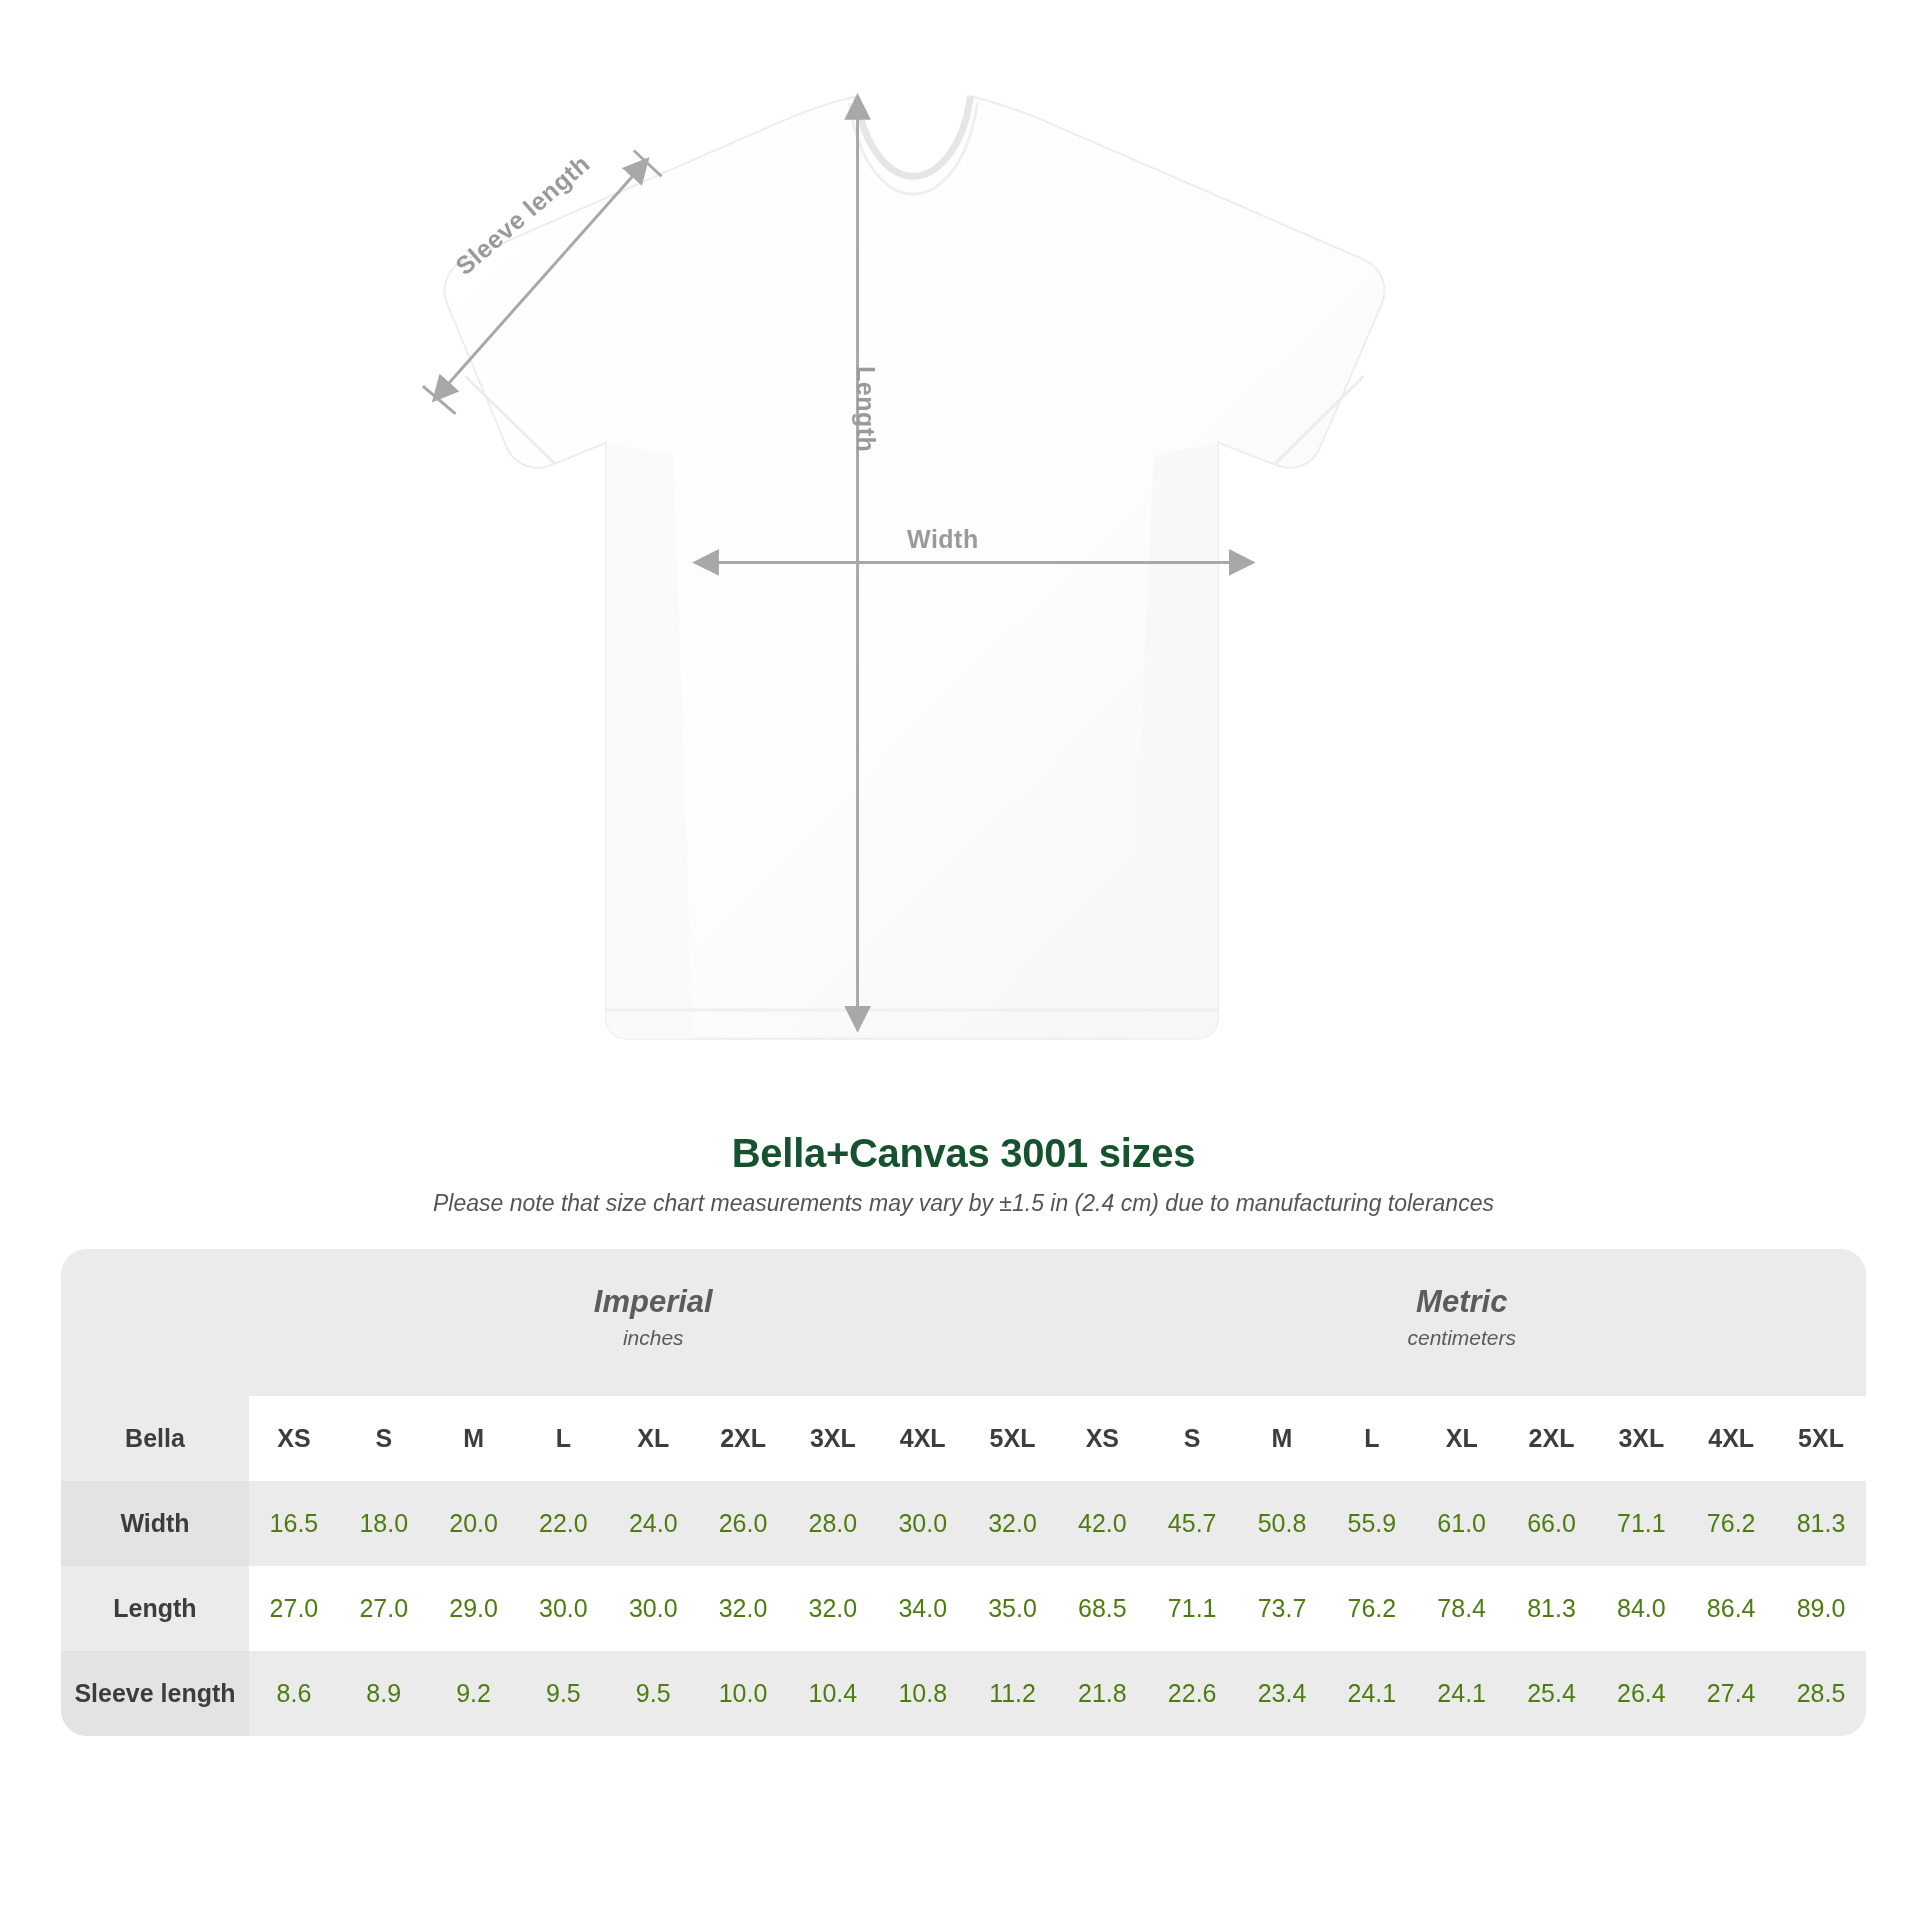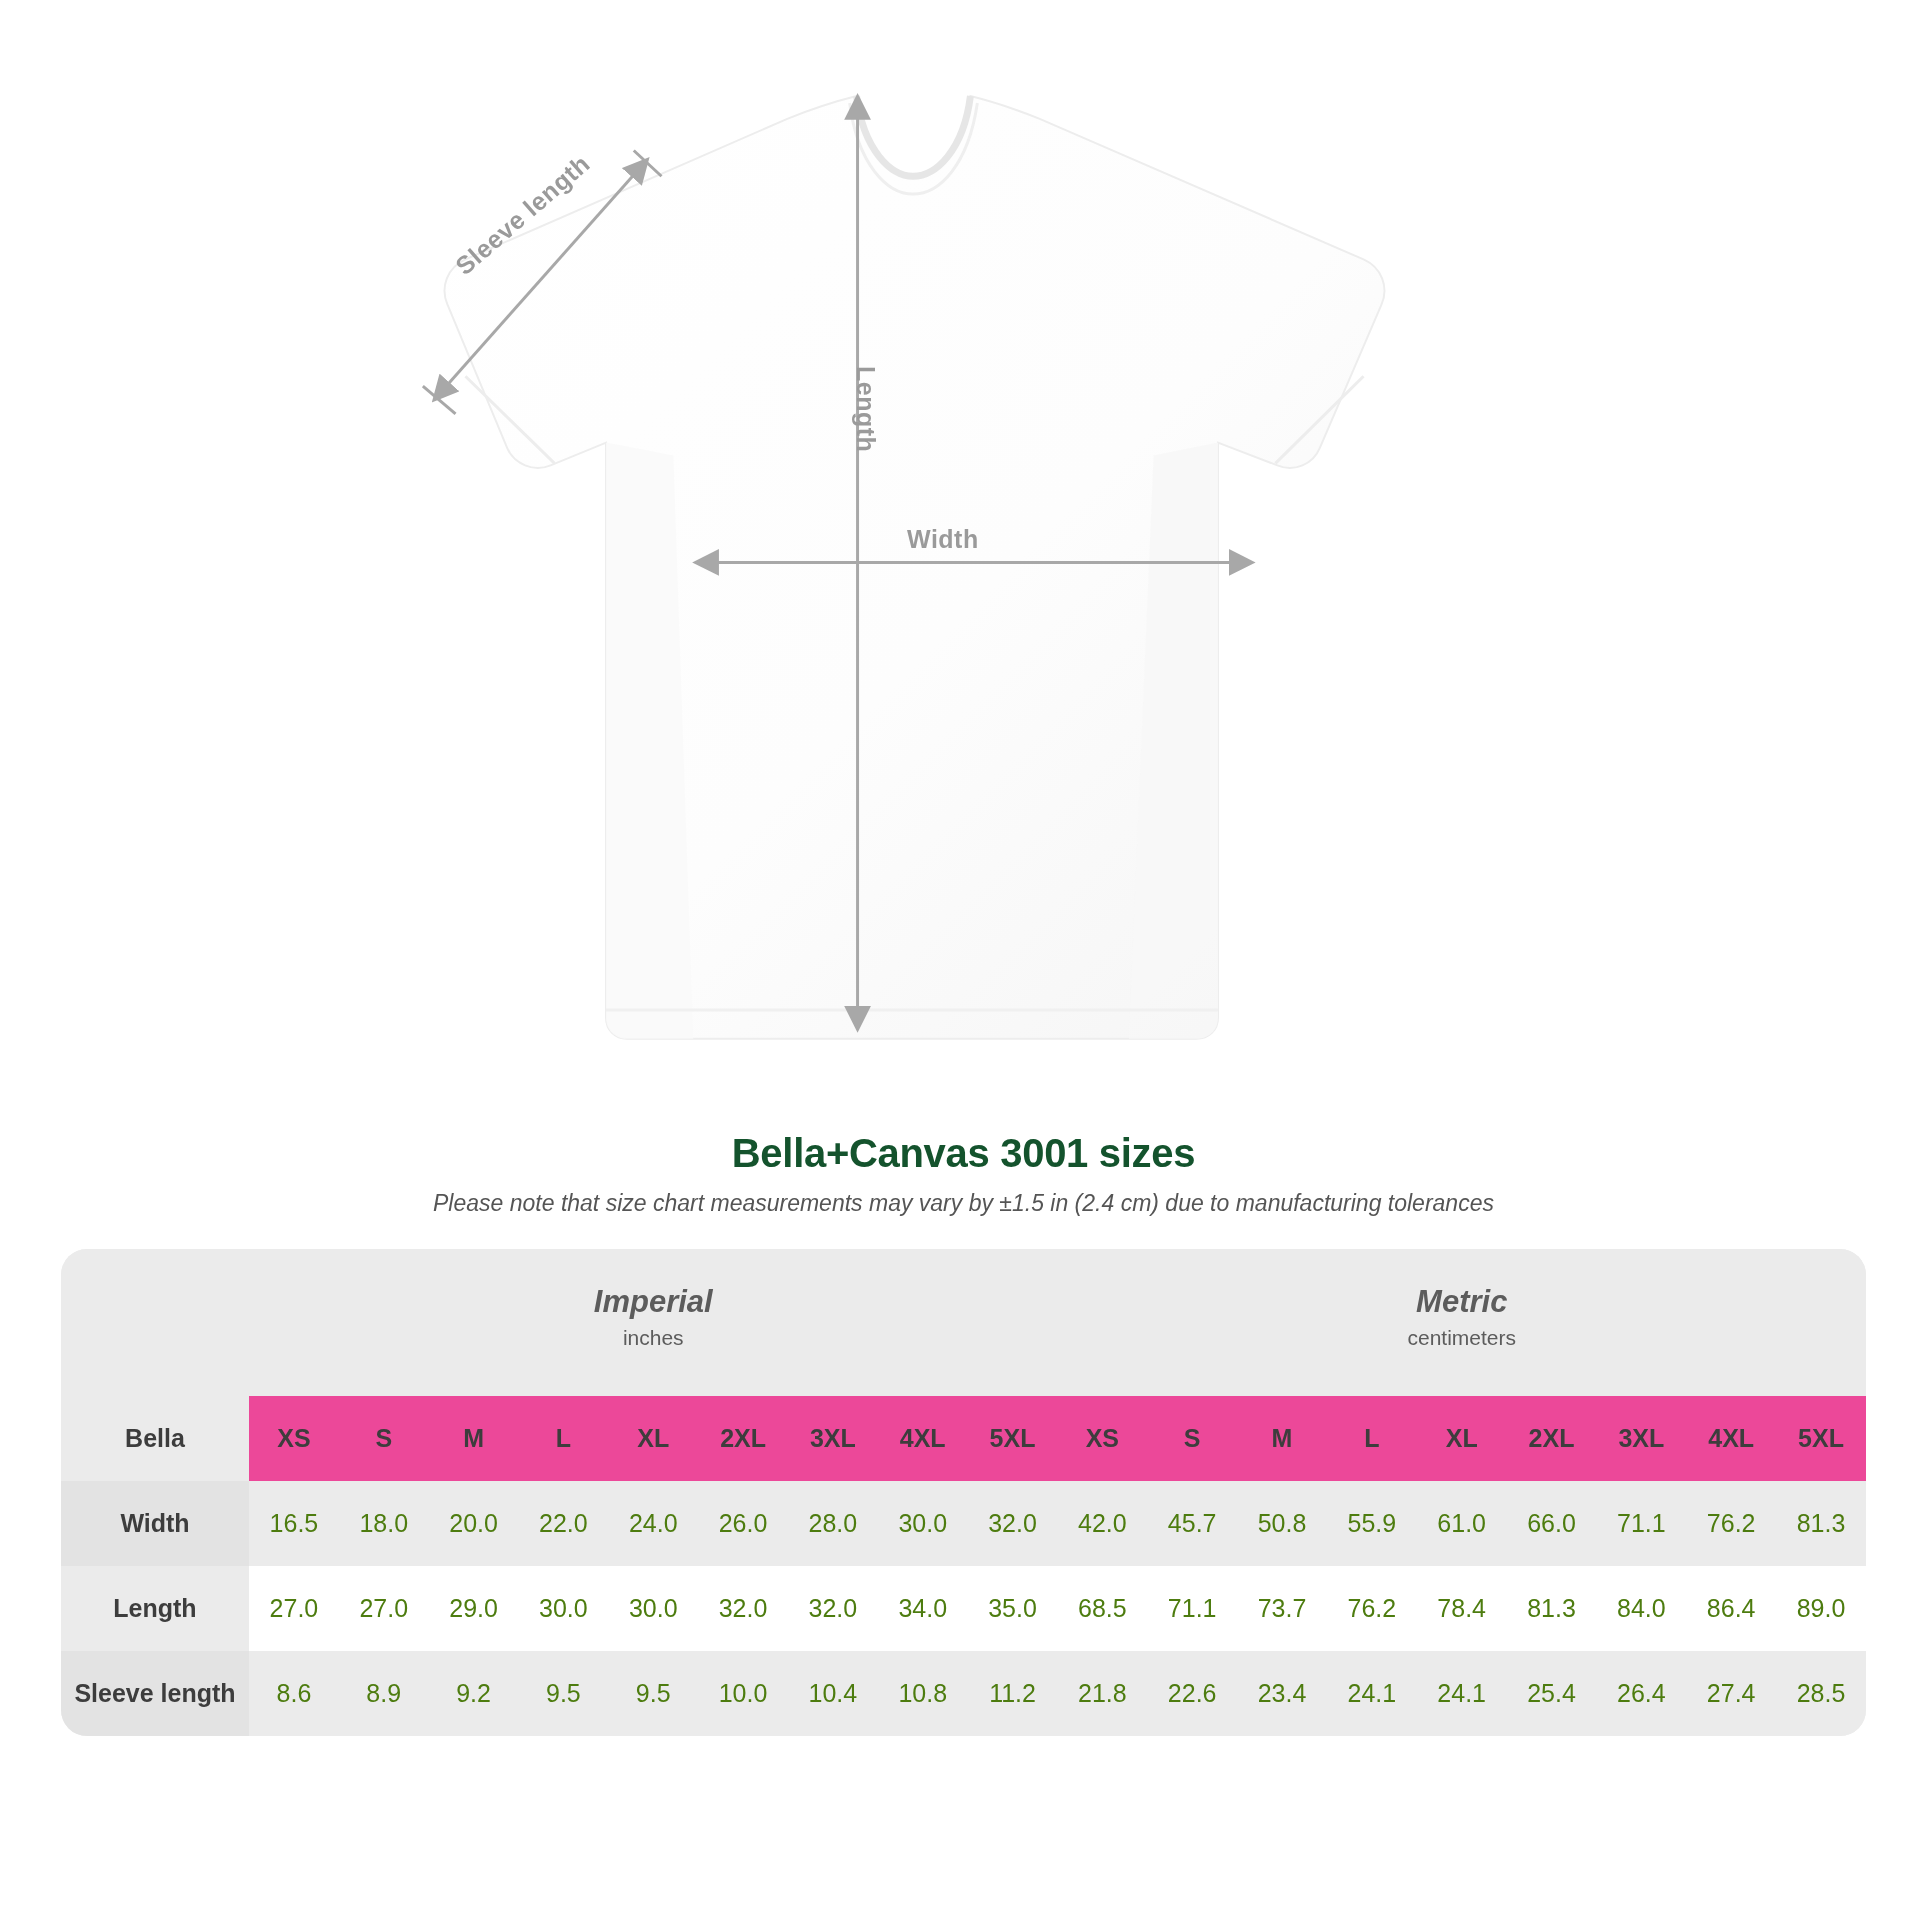--- a/index.html
+++ b/index.html
@@ -99,28 +99,29 @@
   }
   .unit-name {
     font-size: 31px;
     font-weight: bold;
     font-style: italic;
     color: #5c5c5c;
     line-height: 1.25;
   }
   .unit-sub {
     font-size: 21px;
+    font-style: italic;
     color: #5c5c5c;
     line-height: 1.5;
   }
   .corner-cell {
     background: #ebebeb;
   }
   .hdr-row td {
-    background: #ec4899;
+    background: #ffffff;
     padding: 28px 0;
     font-size: 25px;
     font-weight: bold;
     color: #3d3d3d;
   }
   .hdr-row td.rowhead {
     background: #ebebeb;
     font-size: 25px;
     font-weight: bold;
     color: #3d3d3d;

